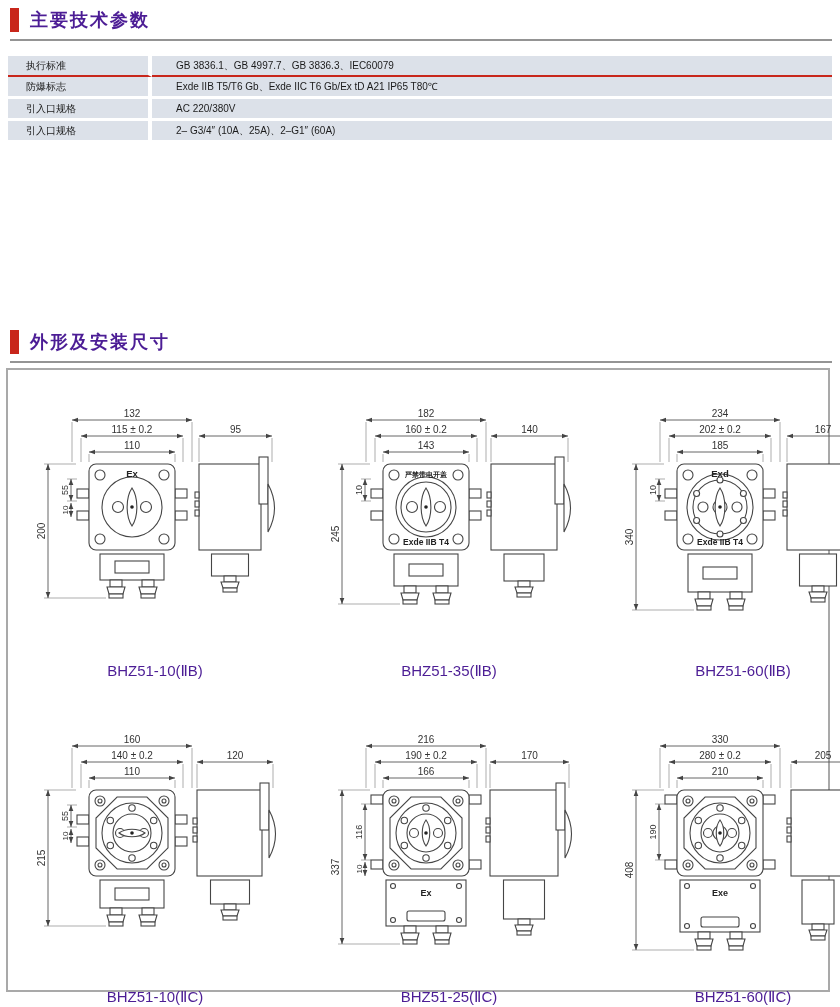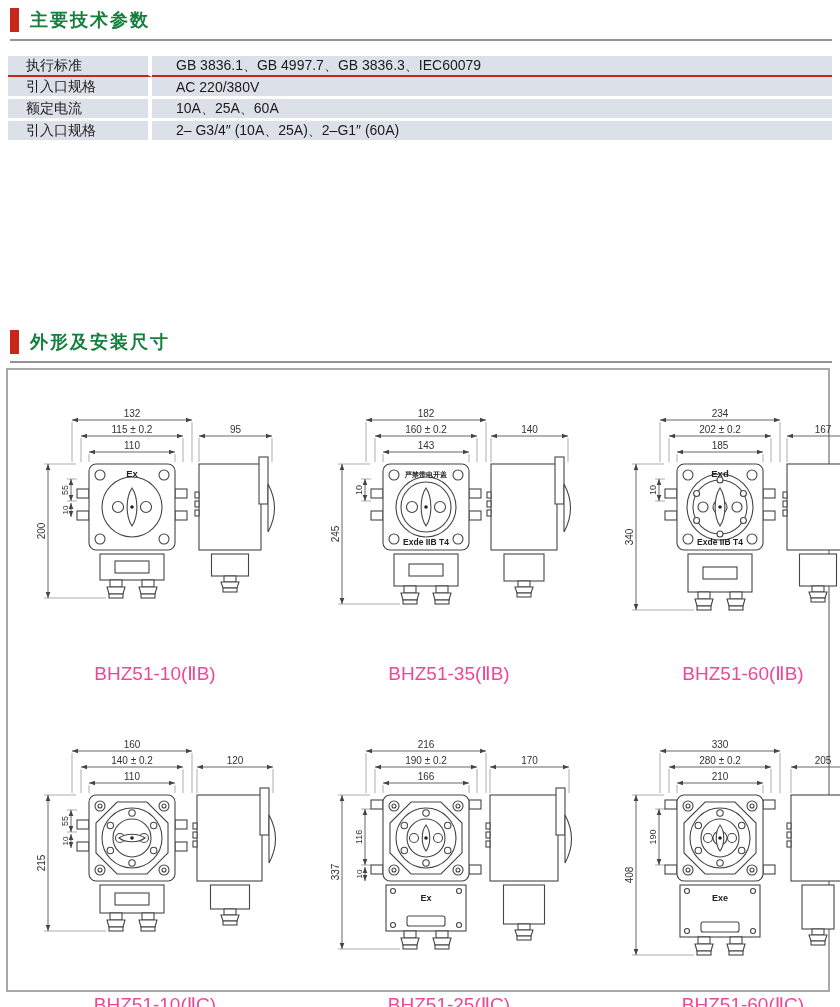--- a/index.html
+++ b/index.html
@@ -3,33 +3,33 @@
 <meta charset="utf-8">
 <style>
   :root{ --accent:#c8261b; --rowbg:#dce1e9; }
   html,body{margin:0;padding:0;background:#fff;}
   .page{position:relative;width:840px;height:1007px;background:#fff;
         font-family:"Liberation Sans",sans-serif;overflow:hidden;}
   .sec{position:absolute;left:10px;width:822px;}
   #sec1{top:8px;} #sec2{top:312px;margin-top:18px;}
   .hrow{display:flex;align-items:center;gap:11px;}
   .bar{width:9px;height:24px;background:var(--accent);}
-  .sec h2{margin:0;font-size:18px;color:#15803d;font-weight:bold;letter-spacing:2px;}
+  .sec h2{margin:0;font-size:18px;color:#4c1d95;font-weight:bold;letter-spacing:2px;}
   .rule{height:2px;background:#949494;margin-top:7px;}
   .spec{position:absolute;left:8px;top:56px;width:824px;border-collapse:separate;border-spacing:0;}
-  .spec td{background:var(--rowbg);font-size:14px;color:#1b1b1b;height:19px;
+  .spec td{background:var(--rowbg);font-size:10px;color:#1b1b1b;height:19px;
            border-bottom:3px solid #fff;vertical-align:middle;padding:0;}
   .spec td.lab{width:122px;padding-left:18px;border-right:4px solid #fff;}
   .spec td.val{padding-left:24px;}
   .spec tr.r0 td{border-bottom:2px solid var(--accent);}
   .panel{position:absolute;left:6px;top:368px;width:820px;height:620px;
          border:2px solid #a9a9a9;background:#fff;
          display:grid;grid-template-columns:1fr 1fr 1fr;grid-template-rows:1fr 1fr;}
   .fig{margin:16px;display:flex;flex-direction:column;align-items:center;justify-content:center;}
-  .figcap{font-size:19px;color:#ec4899;margin-top:0;text-align:center;}
+  .figcap{font-size:15px;color:#4c1d95;margin-top:0;text-align:center;}
   
   .ol{fill:#fff;stroke:#454545;stroke-width:1.1;}
   .dl{stroke:#555;stroke-width:0.9;}
   .el{stroke:#777;stroke-width:0.6;}
   .ar{fill:#444;stroke:none;}
   .dt{fill:#333;font-family:"Liberation Sans",sans-serif;}
   .mk{fill:#222;font-weight:bold;font-family:"Liberation Sans",sans-serif;}
   .dot{fill:#222;}
 </style>
 </head>
@@ -45,26 +45,26 @@
     <div class="rule"></div>
   </header>
 
   <table class="spec">
     <tbody>
       <tr class="r0">
         <td class="lab">执行标准</td>
         <td class="val">GB 3836.1、GB 4997.7、GB 3836.3、IEC60079</td>
         </tr>
       <tr>
+        <td class="lab">防爆标志</td>
+        <td class="val">Exde IIB T5/T6 Gb、Exde IIC T6 Gb/Ex tD A21 IP65 T80℃</td>
+        </tr>
+      <tr>
         <td class="lab">引入口规格</td>
         <td class="val">AC 220/380V</td>
-        </tr>
-      <tr>
-        <td class="lab">额定电流</td>
-        <td class="val">10A、25A、60A</td>
         </tr>
       <tr>
         <td class="lab">引入口规格</td>
         <td class="val">2– G3/4″ (10A、25A)、2–G1″ (60A)</td>
         </tr>
     </tbody>
   </table>
 
   <header class="sec" id="sec2">
     <div class="hrow">

